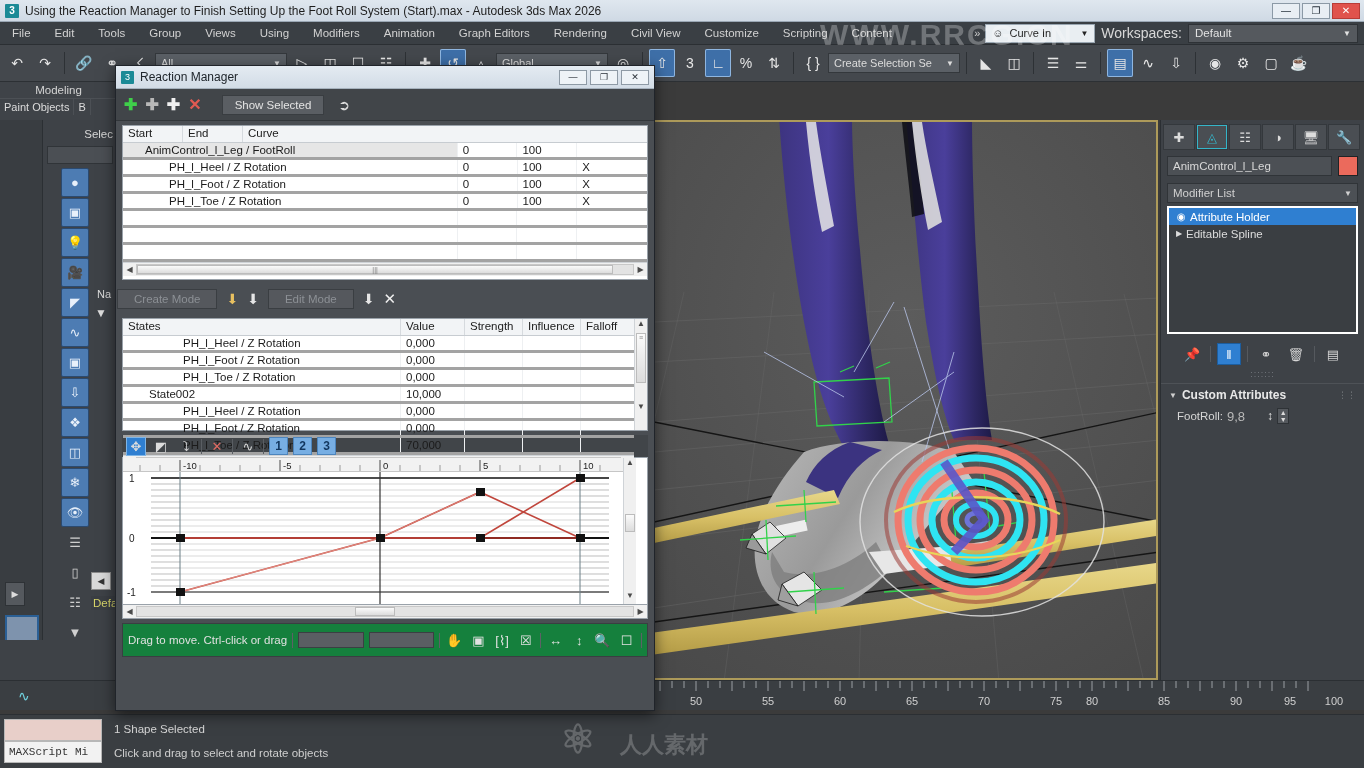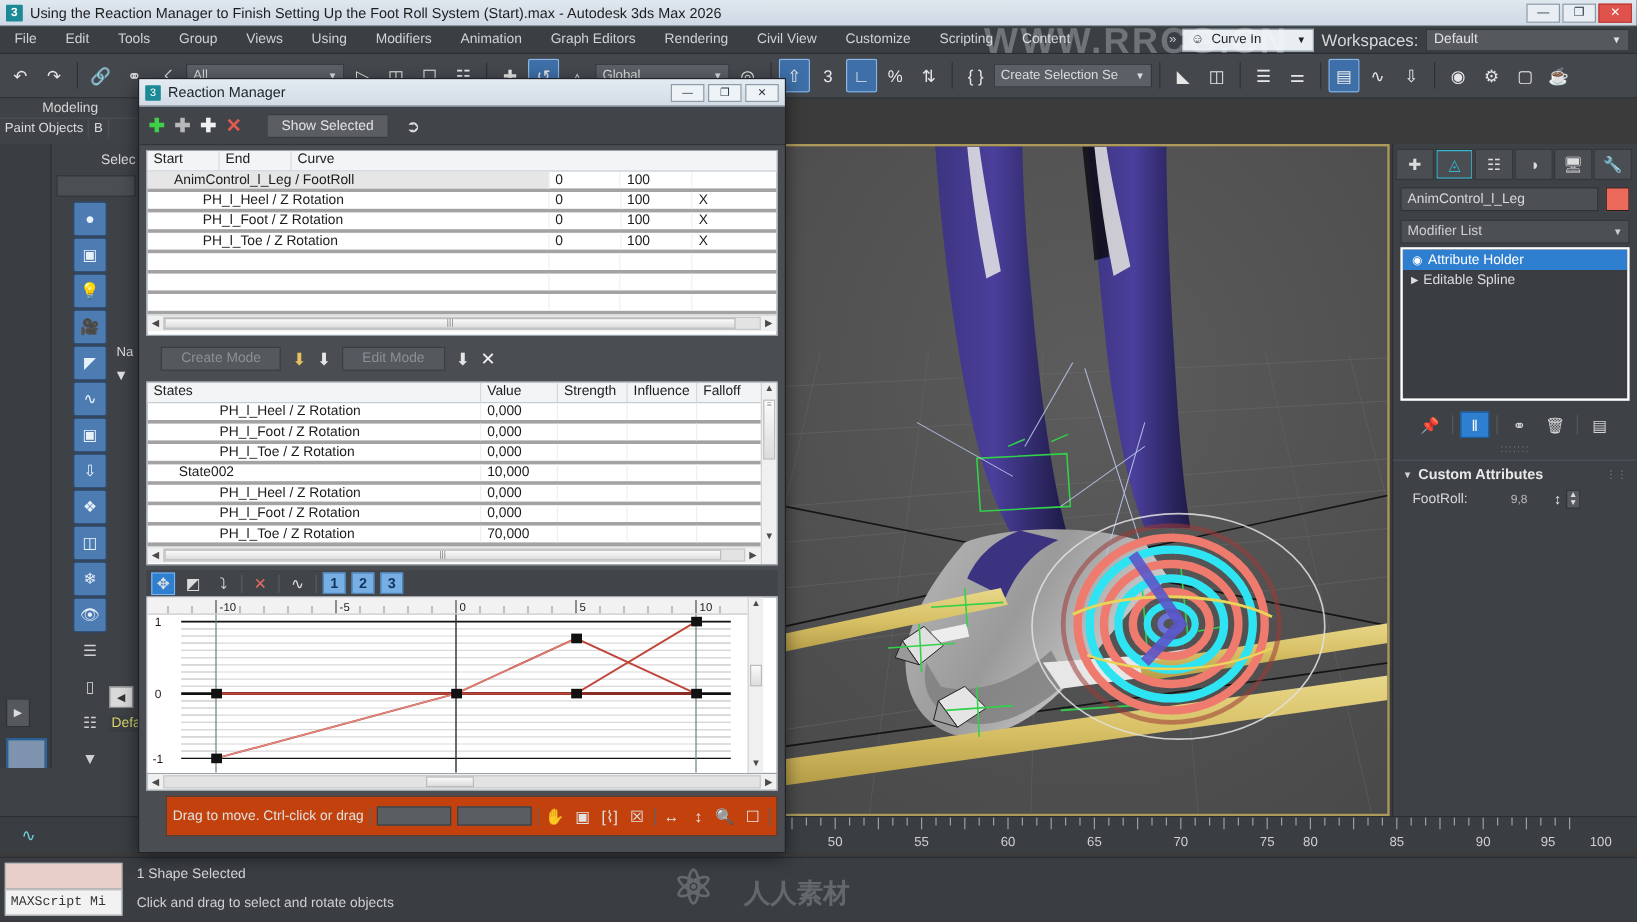--- a/index.html
+++ b/index.html
@@ -169,21 +169,21 @@
   #modtools .mt.act { background:#2f7fd1; color:#fff; border:1px solid #1c5d9e;}
   #modtools .vs { width:1px; height:16px; background:#55595e;}
   #dots { text-align:center; color:#75797e; font-size:9px; letter-spacing:1px; margin-top:-2px;}
   #rollout { margin:4px 0 0 0; border-top:1px solid #4e5257; padding-top:4px;}
   #rollout .rhdr { display:flex; align-items:center; gap:5px; padding:0 8px; }
   #rollout .rhdr .tri { font-size:8px; color:#cfcfcf;}
   #rollout .rhdr .txt { font-weight:bold; font-size:12px; color:#e8e8e8;}
   #rollout .rhdr .grip { margin-left:auto; color:#7b7f84; font-size:9px;}
   #rollout .attr { display:flex; align-items:center; gap:4px; padding:6px 10px 0 16px;}
   #rollout .attr .lbl { font-size:11.5px; color:#d6d6d6;}
-  #rollout .attr .val { font-size:10px; color:#b9b9b9;margin-left:32px;}
+  #rollout .attr .val { font-size:13px; color:#b9b9b9;}
   #rollout .attr .updn { margin-left:18px; color:#e4e4e4; font-size:12px; line-height:10px; text-align:center;}
   #rollout .attr .spin {
     width:12px; height:16px; background:#55595e; border:1px solid #2e3236;
     color:#dcdcdc; font-size:7px; text-align:center; line-height:7px;
   }
 
   
   #trackbar {
     position:absolute; left:0; top:680px; width:1364px; height:30px;
     background:#3a3e42; border-top:1px solid #2b2f33; overflow:hidden;
@@ -253,21 +253,21 @@
   .lhdr { display:flex; background:#f2f4f6; border-bottom:1px solid #c7ccd1; height:17px;}
   .lhdr div { font-size:11.5px; color:#202020; padding:1px 5px; border-right:1px solid #d6dade;}
   .lrow { display:flex; height:17px; border-bottom:3px solid #a3a3a3;}
   .lrow div { font-size:11.5px; color:#1b1b1b; padding:1px 5px; border-right:1px solid #eef0f2; overflow:hidden; white-space:nowrap;}
   .lrow .nm.sel { background:#e6e6e6;}
   .hsb { height:14px; background:#f0f0f0; border-top:1px solid #cfd3d7; display:flex; align-items:center; }
   .hsb .ar { width:13px; text-align:center; font-size:8px; color:#4a4a4a;}
   .hsb .track { flex:1; height:11px; background:#e3e3e3; border:1px solid #c8c8c8; position:relative;}
   .hsb .thumb { position:absolute; left:0; top:0; bottom:0; background:linear-gradient(#fbfbfb,#dcdcdc); border:1px solid #bcbcbc; text-align:center; font-size:7px; color:#7b7b7b;}
 
-  #rm-modebar { height:30px; display:flex; align-items:center; padding:0 18px; gap:9px;}
+  #rm-modebar { height:30px; display:flex; align-items:center; padding:0 1px; gap:9px;}
   .modebtn {
     height:20px; padding:0 16px; background:#55585d; border:1px solid #3a3e42;
     color:#8c9095; font-size:11.5px; display:flex; align-items:center;
   }
   #rm-graph-toolbar {
     height:22px; background:#414549; display:flex; align-items:center;
     padding-left:4px; gap:5px; margin:2px 6px 0 6px;
   }
   .gt { width:20px; height:19px; display:flex; align-items:center; justify-content:center; font-size:13px; color:#dcdcdc;}
   .gt.act { background:#2f7fd1; box-shadow:inset 0 0 0 1px #7fb5e6;}
@@ -275,21 +275,21 @@
     width:19px; height:18px; background:#77aee3; border:1px solid #4d85bd;
     color:#12365e; font-weight:bold; font-size:12px;
     display:flex; align-items:center; justify-content:center;
   }
   #graphwrap { margin:0 6px; background:#fff; border:1px solid #9aa2aa; display:flex;}
   #graph { position:relative; width:500px; height:146px; background:#fff; }
   #gvsb { width:13px; background:#f0f0f0; border-left:1px solid #cfd3d7; position:relative;}
   #gvsb .ar { height:13px; text-align:center; font-size:8px; color:#4a4a4a;}
   #gvsb .th { position:absolute; left:1px; right:1px; height:18px; background:linear-gradient(#fbfbfb,#dcdcdc); border:1px solid #bcbcbc;}
   #rm-status {
-    margin:4px 6px 0 22px; height:22px; background:#c2410c; border:1px solid #3a3e42;
+    margin:4px 6px 0 6px; height:22px; background:#15803d; border:1px solid #3a3e42;
     display:flex; align-items:center; padding:16px 5px; gap:5px;
   }
   #rm-status .txt { color:#e0e0e0; font-size:11.5px; white-space:nowrap;}
   #rm-status .ifield { width:70px; height:16px; background:#5a5e63; border:1px solid #3b3f43;}
   #rm-status .vs { width:1px; height:15px; background:#5d6166;}
   #rm-status .ic { color:#e2e2e2; font-size:13px; width:20px; text-align:center;}
 
   
   .wm { position:absolute; color:rgba(255,255,255,.10); pointer-events:none;
         font-weight:bold; white-space:nowrap; }
@@ -780,21 +780,21 @@
 
     <div id="rm-modebar">
       <div class="modebtn">Create Mode</div>
       <span style="color:#e8c060;font-size:14px">⬇</span>
       <span style="color:#e6e6e6;font-size:14px">⬇</span>
       <div class="modebtn">Edit Mode</div>
       <span style="color:#e6e6e6;font-size:14px">⬇</span>
       <span style="color:#f0f0f0;font-size:15px">✕</span>
     </div>
 
-    <div class="listbox" style="height:153px;display:flex">
+    <div class="listbox" style="height:113px;display:flex">
       <div style="flex:1">
         <div class="lhdr">
           <div style="width:278px">States</div>
           <div style="width:64px">Value</div>
           <div style="width:58px">Strength</div>
           <div style="width:58px">Influence</div>
           <div style="width:46px;border-right:none">Falloff</div>
         </div>
         <div class="lrow">
           <div style="width:278px;padding-left:60px">PH_l_Heel / Z Rotation</div>

